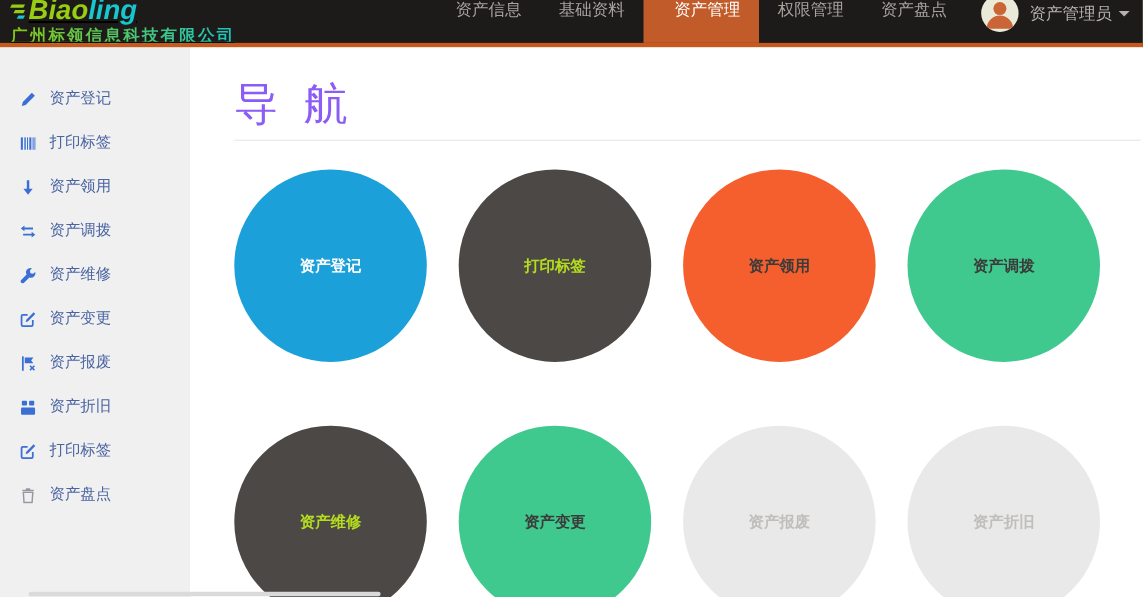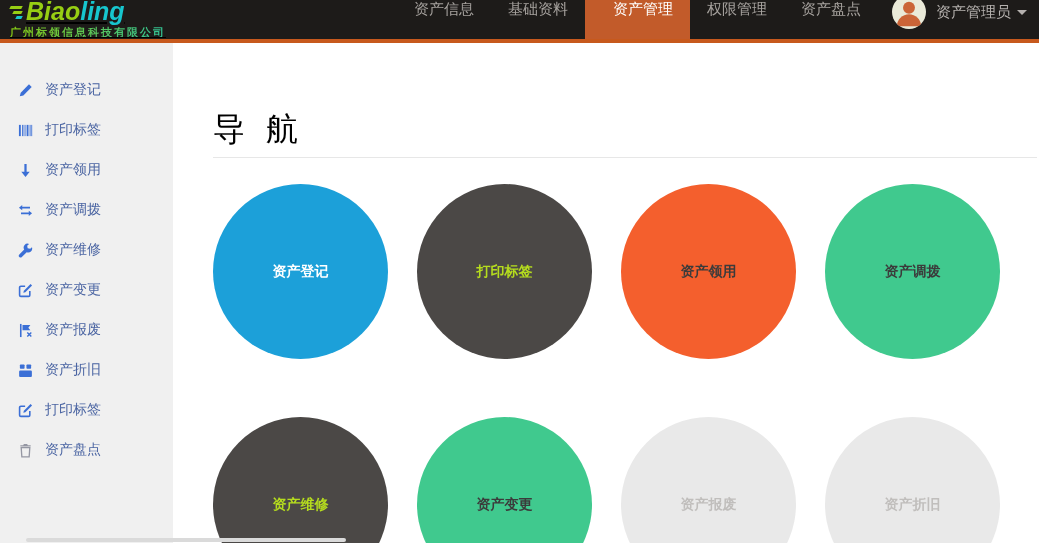--- a/index.html
+++ b/index.html
@@ -15,21 +15,21 @@
     padding-left:10px; min-width:230px;text-decoration:underline; }
   .logo-line { display:flex; align-items:center; }
   .speed-lines { display:flex; flex-direction:column; gap:2px; margin-right:4px; margin-top:2px; }
   .speed-lines i { display:block; height:3px; transform:skewX(-28deg); }
   .speed-lines i:nth-child(1){ width:12px; background:#97ce13; }
   .speed-lines i:nth-child(2){ width:9px;  background:#97ce13; margin-left:3px;}
   .speed-lines i:nth-child(3){ width:6px;  background:#17c6ce; margin-left:6px;}
   .logo-text { font-size:25px; font-weight:bold; font-style:italic; letter-spacing:0; line-height:1; }
   .logo-text .p1 { color:#97ce13; }
   .logo-text .p2 { color:#17c6ce; }
-  .logo-sub { font-size:11px; font-weight:bold; letter-spacing:2px; margin-top:1px;
+  .logo-sub { font-size:15px; font-weight:bold; letter-spacing:2px; margin-top:1px;
     background:linear-gradient(90deg,#86c813,#10c4cf);
     -webkit-background-clip:text; background-clip:text;
     color:transparent; }
 
   .header-nav { margin-left:auto; display:flex; align-items:stretch; }
   .tab { display:flex; align-items:flex-start; padding:0 17px; cursor:pointer; }
   .tab span { font-size:15px; color:#a6a29e; }
   .tab.active { background:#c25b2a;padding-left:28px; }
   .tab.active span { color:#ffffff; }
 
@@ -48,22 +48,22 @@
     cursor:pointer; }
   .side-item .icon { width:17px; height:16px; color:#3b6fd6; flex:0 0 17px;
     display:flex; align-items:center; }
   .side-item .icon svg { width:15px; height:15px; }
   .side-item .icon.muted { color:#9597a3; }
   .side-item .lbl { font-size:14px; color:#4a64a2; margin-left:10px; }
 
   
   .main { position:absolute; top:43px; left:173px; right:0; bottom:0;
     background:#ffffff; padding:30px 0 0 40px; }
-  .page-title { font-size:32px; color:#000000; font-weight:400;
-    letter-spacing:6px; line-height:1.1;margin-top:39px; }
+  .page-title { font-size:40px; color:#8b5cf6; font-weight:400;
+    letter-spacing:6px; line-height:1.1; }
   .title-rule { border-bottom:1px solid #e7e7e7; margin-top:10px; margin-right:2px; }
 
   .circles { margin-top:26px; display:grid;
     grid-template-columns:repeat(4,175px); column-gap:29px; row-gap:58px; }
   .circle { width:175px; height:175px; border-radius:50%;
     display:flex; align-items:center; justify-content:center;
     font-size:14px; font-weight:bold; cursor:pointer; }
 
   
   .hscroll-thumb { position:absolute; bottom:1px; left:26px; width:320px; height:4px;

